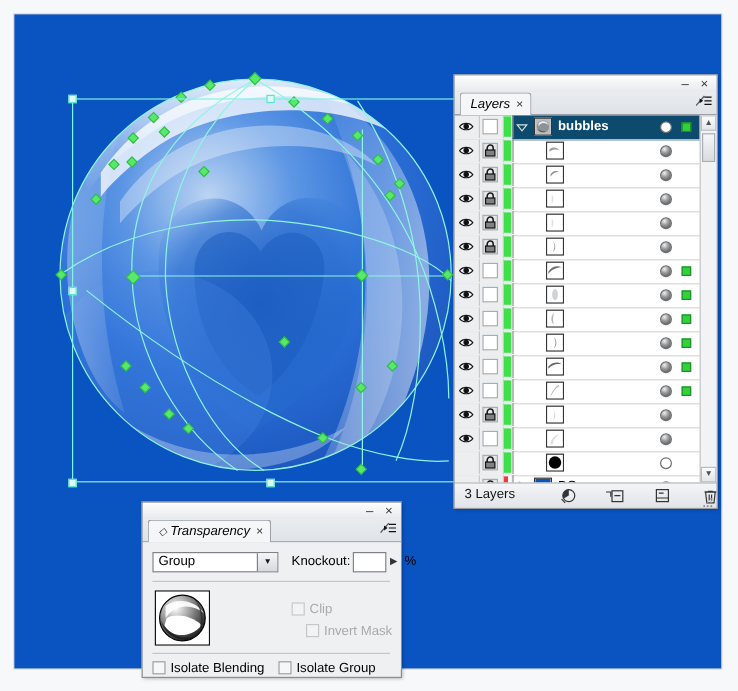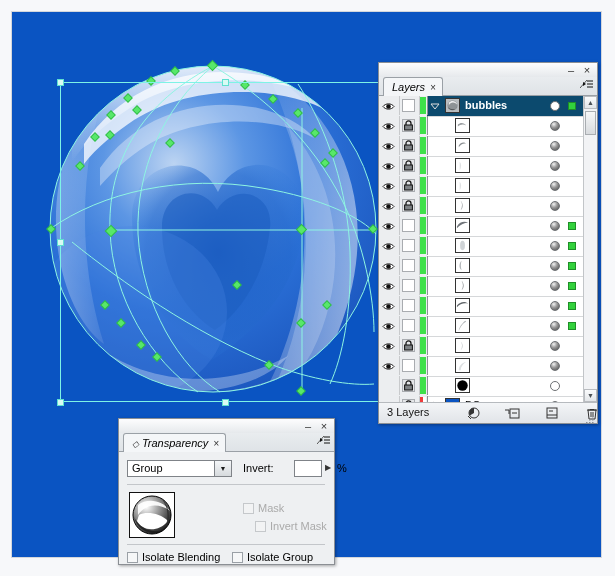--- a/index.html
+++ b/index.html
@@ -747,21 +747,21 @@
           <path d="M3 3 L6 5 L3 7 Z" fill="#111"></path>
         </svg>
       </div>
     </div>
 
     <div class="tp-body">
       <div class="select">
         <span>Group</span>
         <span class="arw">▼</span>
       </div>
-      <div class="opl">Invert:</div>
+      <div class="opl">Knockout:</div>
       <div class="opfield"></div>
       <div class="oparw" style="left:206px;top:11px;">▶</div>
       <div class="oppct" style="left:218px;">%</div>
 
       <div class="tp-sep"></div>
 
       <div class="tp-thumb">
         <svg width="44" height="44" viewBox="0 0 44 44">
           <defs>
             <radialGradient id="tg" cx="35%" cy="28%" r="80%">
@@ -779,21 +779,21 @@
             <path d="M8 12 C18 4,34 8,40 18 C30 10,16 10,8 22 Z" fill="#fff" opacity=".9"></path>
             <path d="M9 22 C16 18,30 20,38 28 C28 40,12 38,7 28 Z" fill="#fff"></path>
             <path d="M4 24 C10 36,24 42,36 36 C26 44,8 40,4 24 Z" fill="#1a1a1a" opacity=".8"></path>
             <path d="M30 4 C40 12,42 28,34 38 C40 24,38 12,30 4 Z" fill="#2b2b2b" opacity=".85"></path>
           </g>
           <circle cx="22" cy="22" r="19" fill="none" stroke="#000" stroke-width="1"></circle>
         </svg>
       </div>
 
       <div class="cbrow" style="left:124px;top:50px;">
-        <span class="cb dim"></span><span>Mask</span>
+        <span class="cb dim"></span><span>Clip</span>
       </div>
       <div class="cbrow" style="left:136px;top:68px;">
         <span class="cb dim"></span><span>Invert Mask</span>
       </div>
 
       <div class="tp-sep2"></div>
 
       <div class="tp-bot" style="left:8px;">
         <span class="cb"></span><span>Isolate Blending</span>
       </div>

